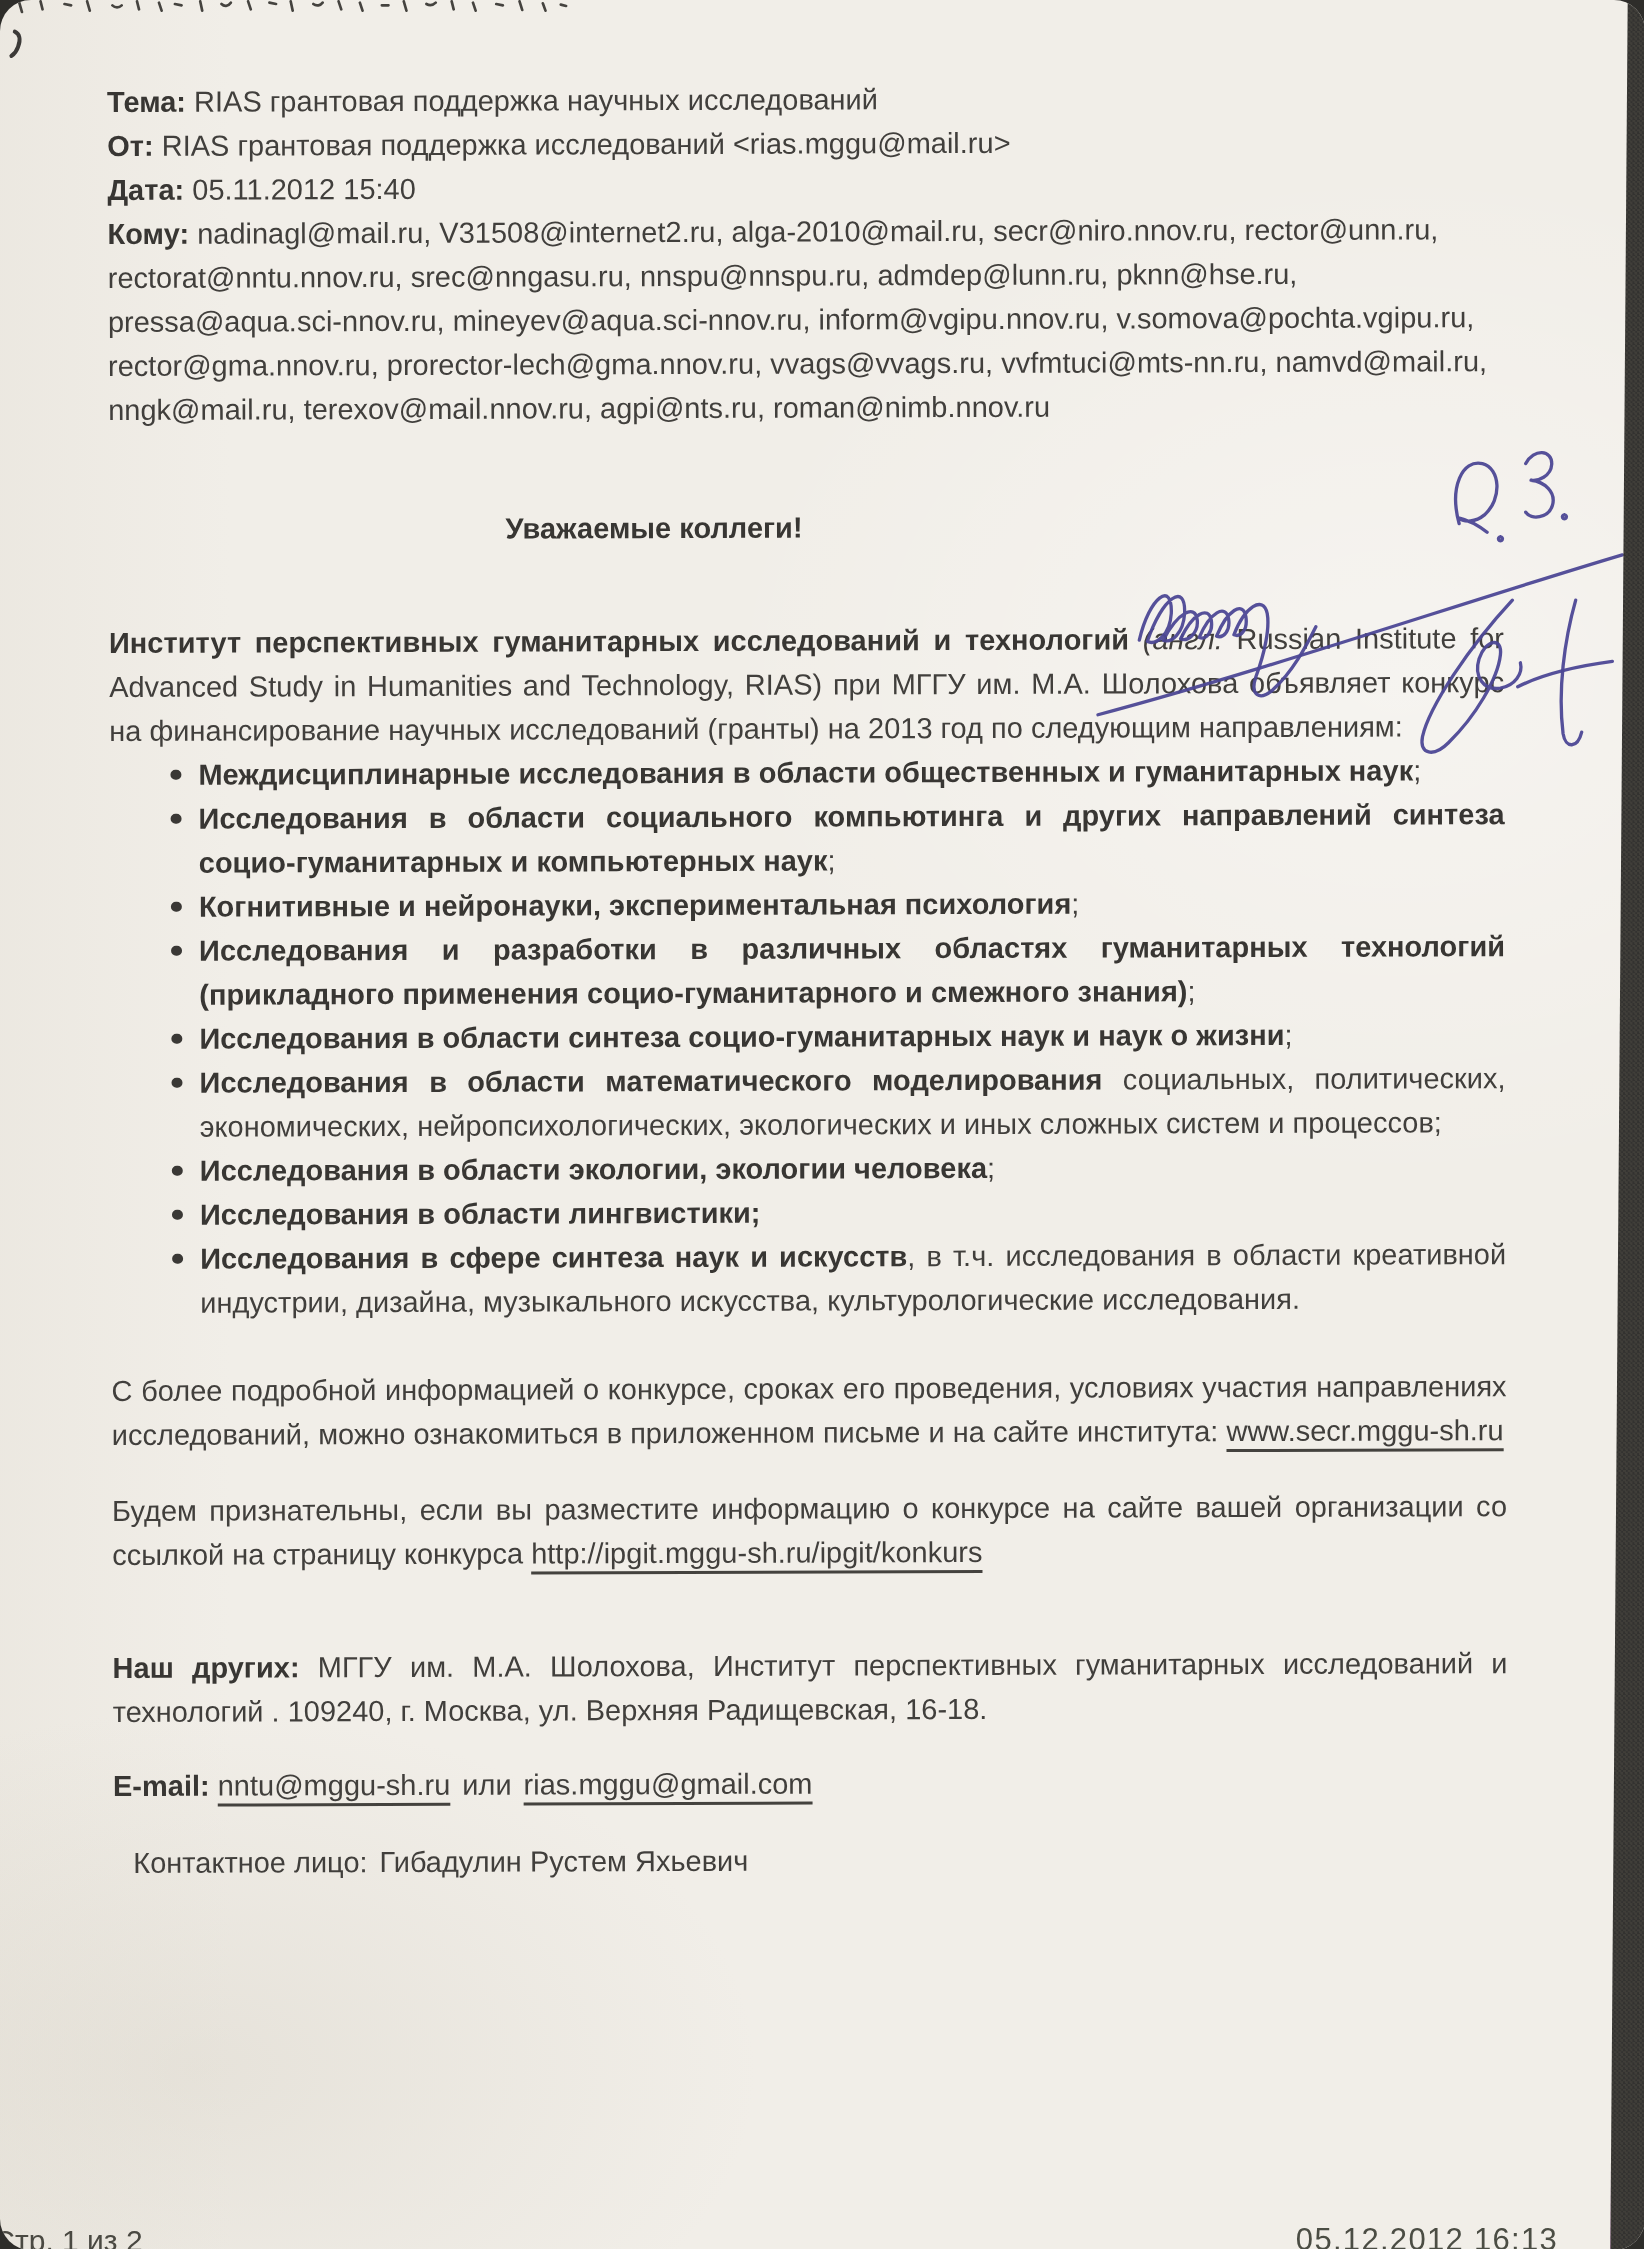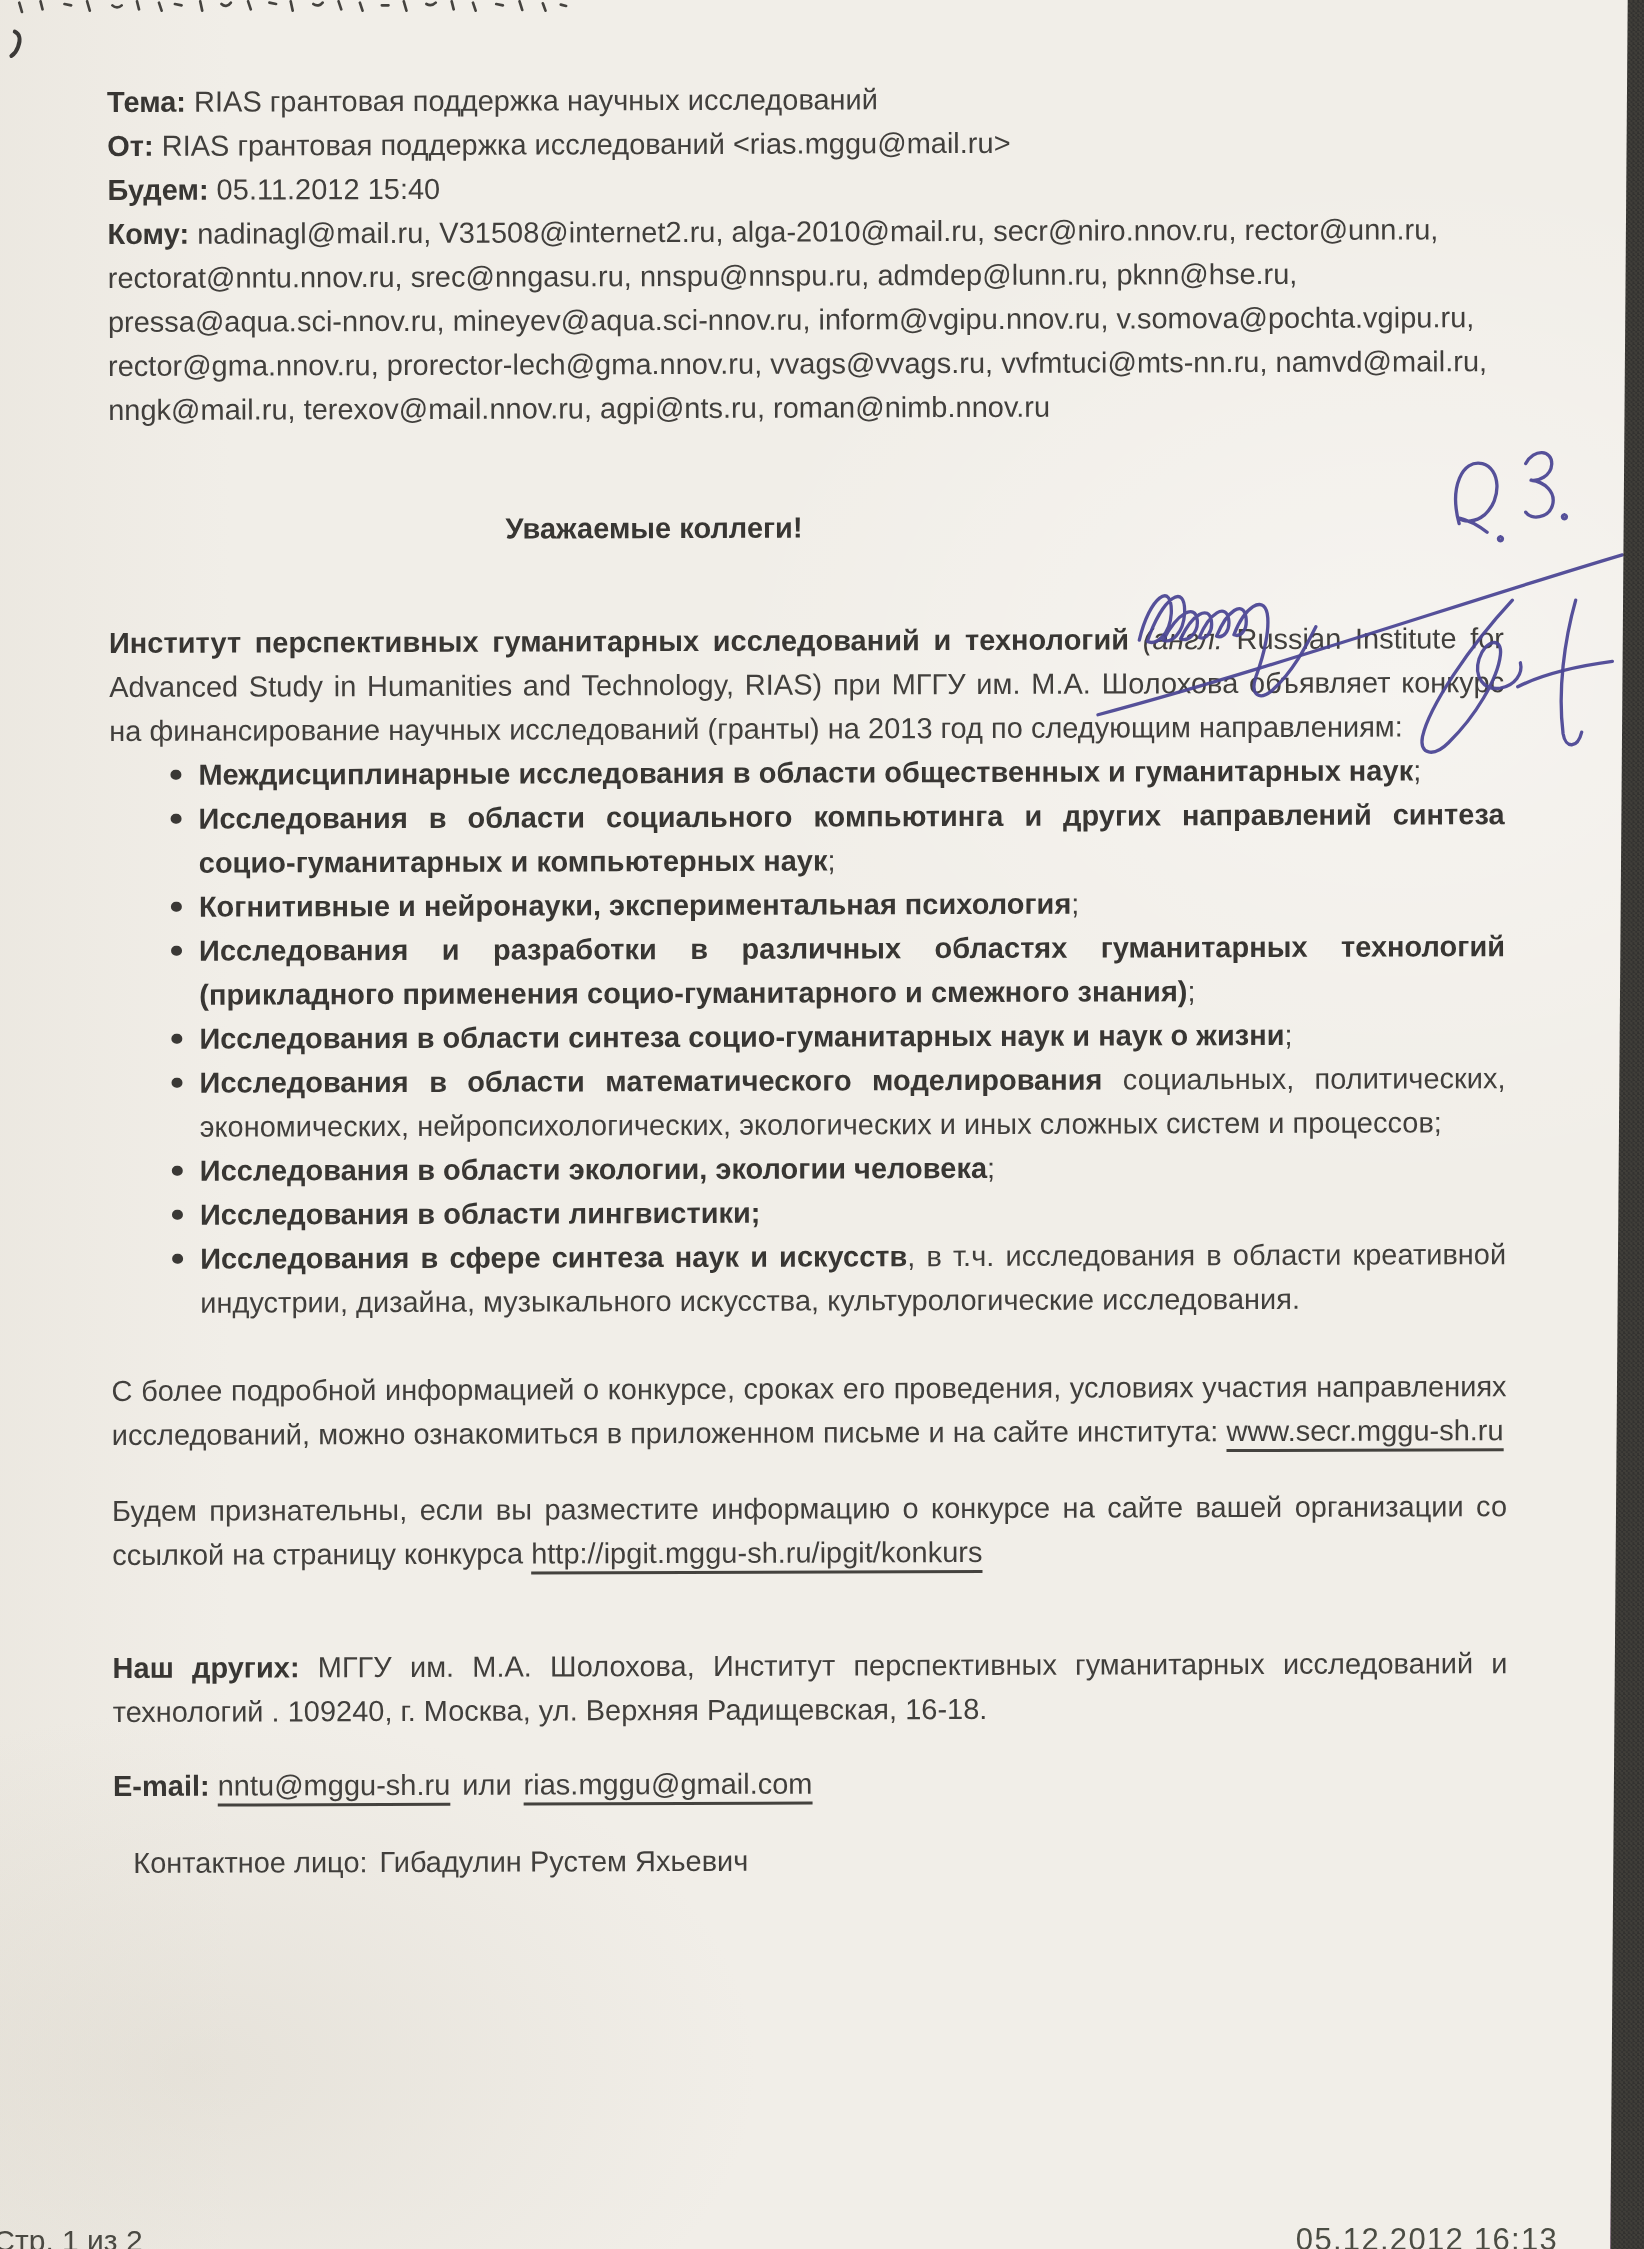--- a/index.html
+++ b/index.html
@@ -5,20 +5,21 @@
   html,body{margin:0;padding:0;background:#2e2d2a;}
   .page{
     position:relative;width:1645px;height:2250px;overflow:hidden;
     background:
       radial-gradient(933px 600px at 12% 92%, rgba(205,199,185,.30), transparent 60%),
       radial-gradient(1066px 800px at 85% 30%, rgba(255,255,255,.35), transparent 65%),
       linear-gradient(90deg, rgba(222,217,206,.28), rgba(255,255,255,0) 14%),
       #f1eee8;
     font-family:"Liberation Sans","DejaVu Sans",sans-serif;
     color:#413f3c;
+    border-radius:31px;
   }
   .content{
     position:absolute;left:107px;right:143px;top:80px;
     font-size:29px;line-height:44px;
     transform:rotate(-0.2deg);transform-origin:0 0;
   }
   .hdr-line{text-align:left;}
   .lbl{font-weight:bold;color:#383633;}
   .b{font-weight:bold;color:#383633;}
   .it{font-style:italic;}
@@ -74,21 +75,21 @@
 
   <svg class="ink-mark" viewBox="0 0 40 46" aria-hidden="true">
     <path d="M16 4c7 3 9 11 5 22c-2 6 -6 11 -10 14"></path>
   </svg>
 
   <div class="content">
 
     <div class="hdr">
       <div class="hdr-line"><span class="lbl">Тема:</span> <span>RIAS грантовая поддержка научных исследований</span></div>
       <div class="hdr-line"><span class="lbl">От:</span> <span>RIAS грантовая поддержка исследований &lt;rias.mggu@mail.ru&gt;</span></div>
-      <div class="hdr-line"><span class="lbl">Будем:</span> <span>05.11.2012 15:40</span></div>
+      <div class="hdr-line"><span class="lbl">Дата:</span> <span>05.11.2012 15:40</span></div>
       <div class="hdr-line"><span class="lbl">Кому:</span> <span>nadinagl@mail.ru, V31508@internet2.ru, alga-2010@mail.ru, secr@niro.nnov.ru, rector@unn.ru, rectorat@nntu.nnov.ru, srec@nngasu.ru, nnspu@nnspu.ru, admdep@lunn.ru, pknn@hse.ru, pressa@aqua.sci-nnov.ru, mineyev@aqua.sci-nnov.ru, inform@vgipu.nnov.ru, v.somova@pochta.vgipu.ru, rector@gma.nnov.ru, prorector-lech@gma.nnov.ru, vvags@vvags.ru, vvfmtuci@mts-nn.ru, namvd@mail.ru, nngk@mail.ru, terexov@mail.nnov.ru, agpi@nts.ru, roman@nimb.nnov.ru</span></div>
     </div>
 
     <div class="greeting">Уважаемые коллеги!</div>
 
     <p class="para p-intro"><span class="b">Институт перспективных гуманитарных исследований и технологий </span><span class="it">(англ.</span><span> Russian Institute for Advanced Study in Humanities and Technology, RIAS) при МГГУ им. М.А. Шолохова объявляет конкурс на финансирование научных исследований (гранты) на 2013 год по следующим направлениям:</span></p>
 
     <ul class="bullets">
       <li><span class="b">Междисциплинарные исследования в области общественных и гуманитарных наук</span><span>;</span></li>
       <li><span class="b">Исследования в области социального компьютинга и других направлений синтеза социо-гуманитарных и компьютерных наук</span><span>;</span></li>

